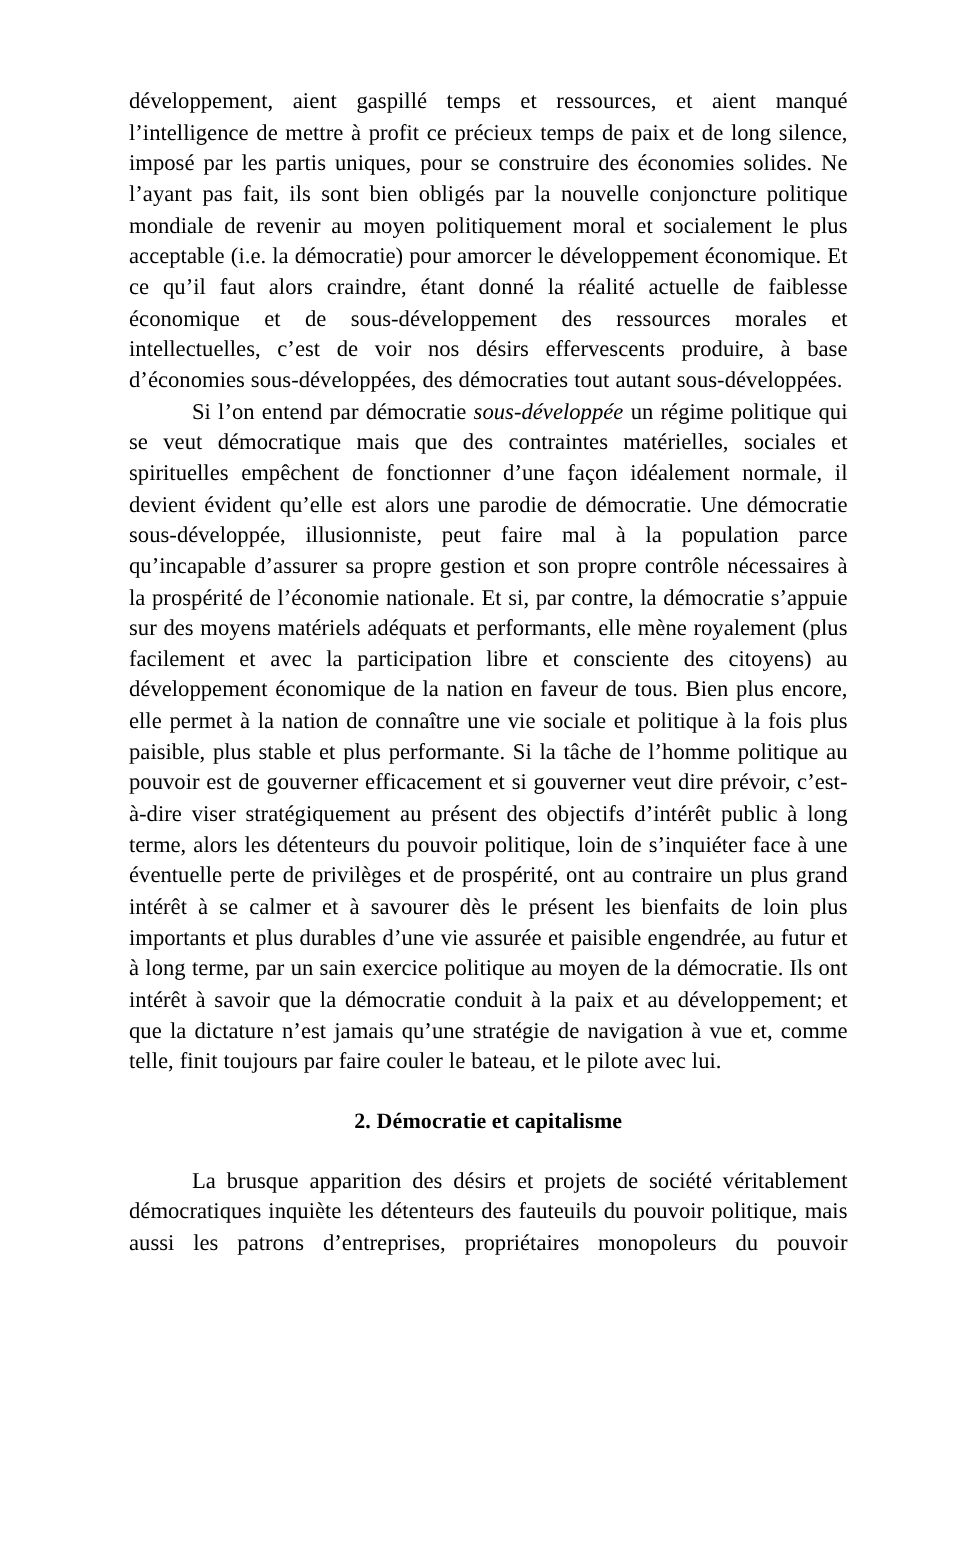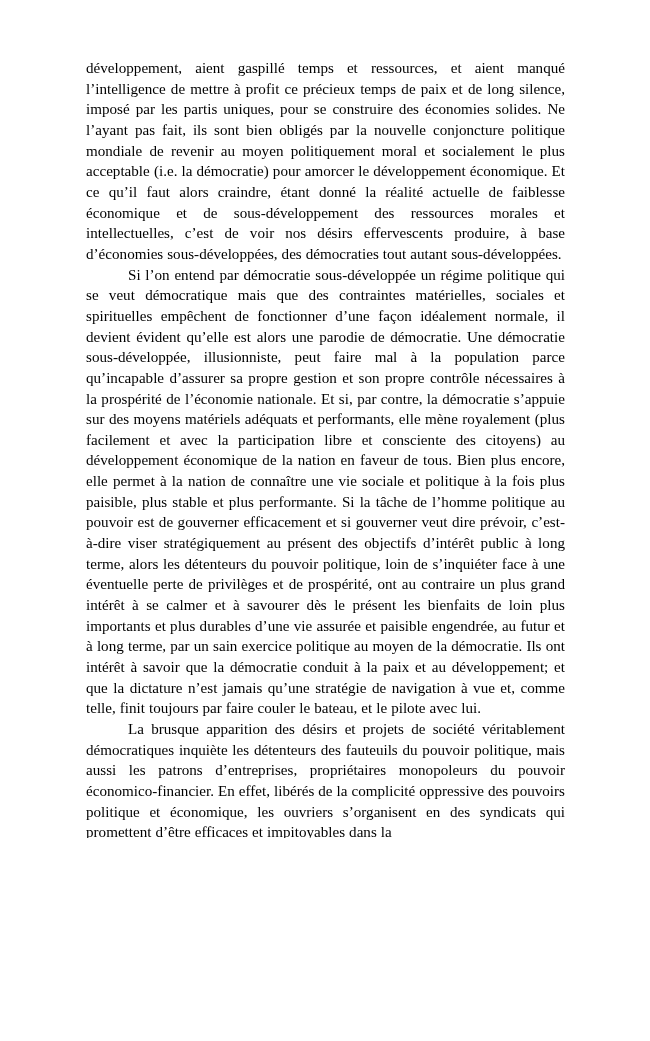--- a/index.html
+++ b/index.html
@@ -45,20 +45,21 @@
     margin: 0;
     font-size: 14.6px;
     font-weight: bold;
     text-align: center;
     line-height: 20.65px;
     padding-top: 19px;
     padding-bottom: 19px;
     letter-spacing: 0.1px;
   }
   .italic {
+    font-style: italic;
   }
   .folio {
     position: absolute;
     left: 72px;
     top: 948px;
     font-size: 16.5px;
     line-height: 20px;
     letter-spacing: 0.4px;
   }
 </style>
@@ -66,20 +67,21 @@
 <body>
 
 <div class="page">
 
   <div class="text-block">
 
     <p class="para">développement, aient gaspillé temps et ressources, et aient manqué l’intelligence de mettre à profit ce précieux temps de paix et de long silence, imposé par les partis uniques, pour se construire des économies solides. Ne l’ayant pas fait, ils sont bien obligés par la nouvelle conjoncture politique mondiale de revenir au moyen politiquement moral et socialement le plus acceptable (i.e. la démocratie) pour amorcer le développement économique. Et ce qu’il faut alors craindre, étant donné la réalité actuelle de faiblesse économique et de sous-développement des ressources morales et intellectuelles, c’est de voir nos désirs effervescents produire, à base d’économies sous-développées, des démocraties tout autant sous-développées.</p>
 
     <p class="para indent"><span>Si l’on entend par démocratie </span><span class="italic">sous-développée</span><span> un régime politique qui se veut démocratique mais que des contraintes matérielles, sociales et spirituelles empêchent de fonctionner d’une façon idéalement normale, il devient évident qu’elle est alors une parodie de démocratie. Une démocratie sous-développée, illusionniste, peut faire mal à la population parce qu’incapable d’assurer sa propre gestion et son propre contrôle nécessaires à la prospérité de l’économie nationale. Et si, par contre, la démocratie s’appuie sur des moyens matériels adéquats et performants, elle mène royalement (plus facilement et avec la participation libre et consciente des citoyens) au développement économique de la nation en faveur de tous. Bien plus encore, elle permet à la nation de connaître une vie sociale et politique à la fois plus paisible, plus stable et plus performante. Si la tâche de l’homme politique au pouvoir est de gouverner efficacement et si gouverner veut dire prévoir, c’est-à-dire viser stratégiquement au présent des objectifs d’intérêt public à long terme, alors les détenteurs du pouvoir politique, loin de s’inquiéter face à une éventuelle perte de privilèges et de prospérité, ont au contraire un plus grand intérêt à se calmer et à savourer dès le présent les bienfaits de loin plus importants et plus durables d’une vie assurée et paisible engendrée, au futur et à long terme, par un sain exercice politique au moyen de la démocratie. Ils ont intérêt à savoir que la démocratie conduit à la paix et au développement; et que la dictature n’est jamais qu’une stratégie de navigation à vue et, comme telle, finit toujours par faire couler le bateau, et le pilote avec lui.</span></p>
 
+    <h2 class="section-heading">2. Démocratie et capitalisme</h2>
 
     <p class="para indent">La brusque apparition des désirs et projets de société véritablement démocratiques inquiète les détenteurs des fauteuils du pouvoir politique, mais aussi les patrons d’entreprises, propriétaires monopoleurs du pouvoir économico-financier. En effet, libérés de la complicité oppressive des pouvoirs politique et économique, les ouvriers s’organisent en des syndicats qui promettent d’être efficaces et impitoyables dans la</p>
 
   </div>
 
   <div class="folio">168</div>
 
 </div>
 
 </body></html>

